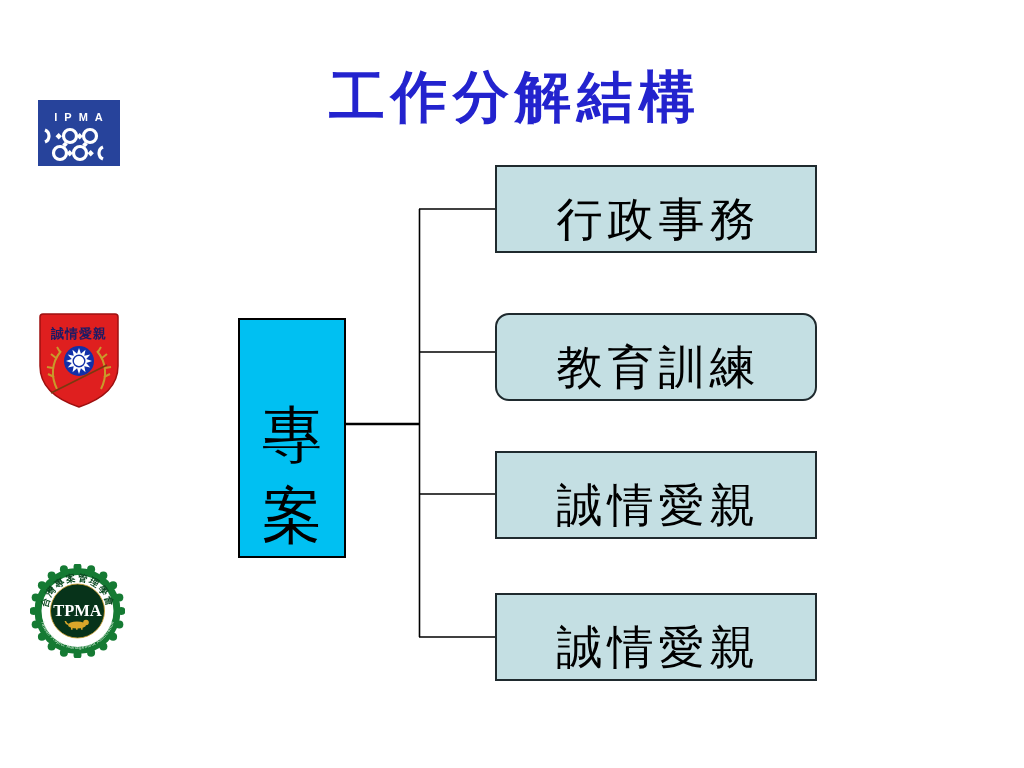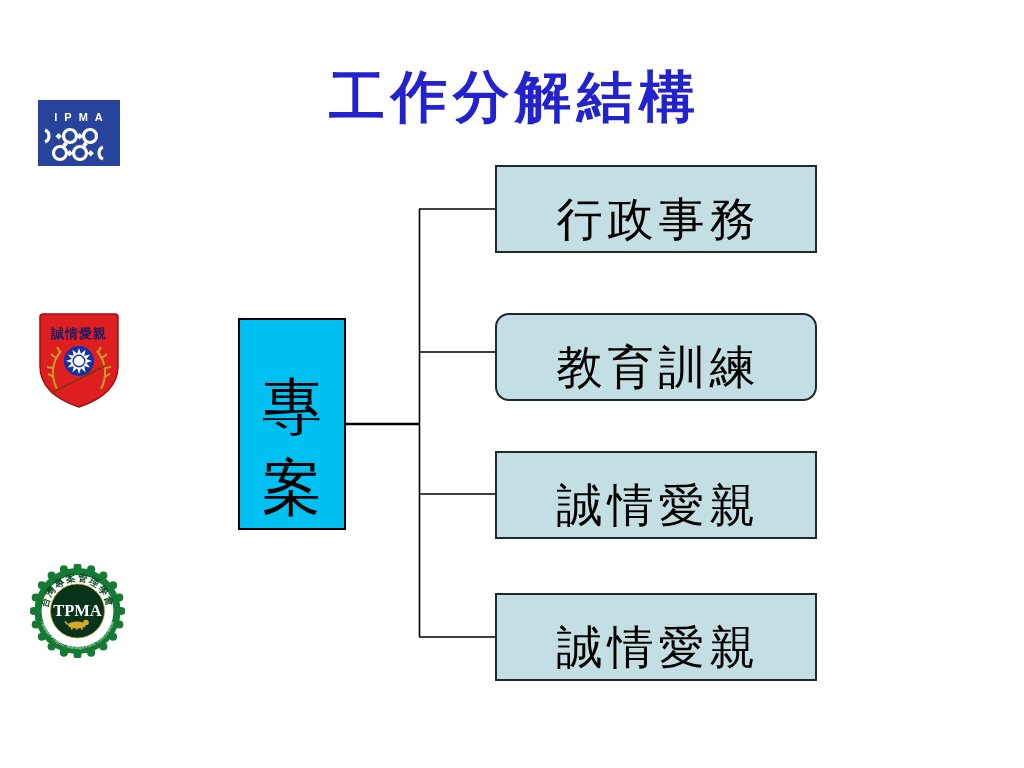--- a/index.html
+++ b/index.html
@@ -30,21 +30,21 @@
   .node {
     position: absolute;
     z-index: 2;
     display: flex;
     align-items: flex-end;
     justify-content: center;
     box-sizing: border-box;
   }
   .root-node {
     left: 238px; top: 318px;
-    width: 108px; height: 212px;
+    width: 108px; height: 240px;
     background: var(--color-root_box_fill, #00C0F2);
     border: 2px solid #000000;
   }
   .root-node .node-label {
     font-size: 60px;
     line-height: 1.35;
     width: 66px;
     text-align: center;
     word-break: break-all;
     color: #000;

